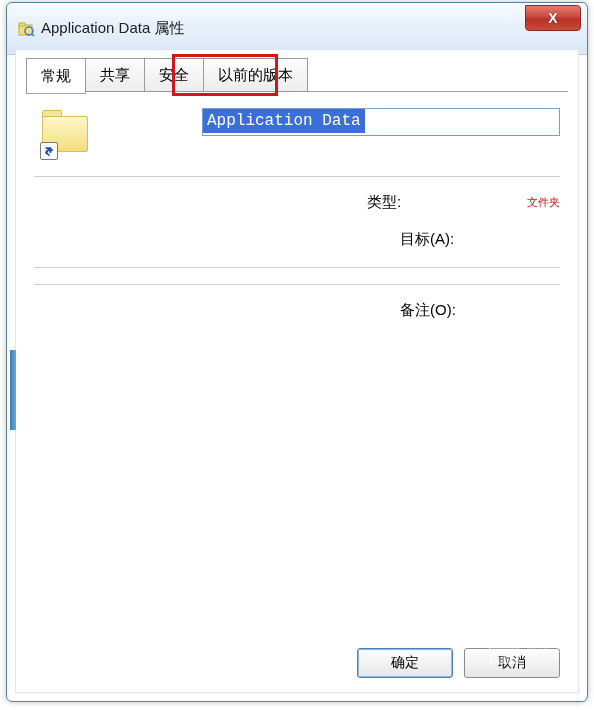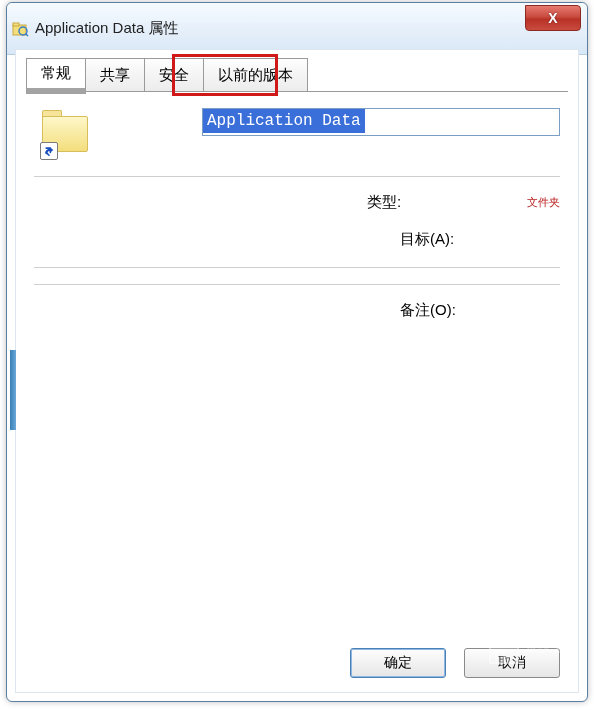--- a/index.html
+++ b/index.html
@@ -23,21 +23,21 @@
       background: #fff;
       box-shadow: 0 0 6px rgba(0,0,0,0.25);
     }
     .titlebar {
       height: 52px;
       background: linear-gradient(to bottom, #f7fbff 0%, #e6f0fa 50%, #d9e8f7 100%);
       border-bottom: 1px solid #b8cde0;
       position: relative;
       display: flex;
       align-items: center;
-      padding-left: 4px;
+      padding-left: 10px;
       border-radius: 6px 6px 0 0;
     }
     .titlebar-icon {
       width: 18px;
       height: 18px;
       margin-right: 6px;
       display: inline-block;
     }
     .titlebar-text {
       color: #222;
@@ -94,21 +94,21 @@
       background: linear-gradient(to bottom, #fdfdfd, #ececec);
       display: flex;
       align-items: center;
       font-size: 15px;
       cursor: pointer;
       position: relative;
       margin-right: -1px;
     }
     .tab.active {
       background: #fff;
-      border-bottom: 6px solid #a3a3a3;
+      border-bottom: 1px solid #a3a3a3;
       z-index: 5;
       height: 36px;
     }
     .tab-panel-line {
       position: absolute;
       left: 10px;
       right: 10px;
       top: 41px;
       height: 1px;
       background: #9a9a9a;
@@ -217,21 +217,21 @@
     .hr {
       border: none;
       border-top: 1px solid #cfcfcf;
       margin: 8px 0 16px 0;
     }
     .buttons {
       position: absolute;
       right: 18px;
       bottom: 14px;
       display: flex;
-      gap: 18px;
+      gap: 11px;
     }
     .btn {
       min-width: 96px;
       height: 30px;
       border: 1px solid #8a8a8a;
       background: linear-gradient(to bottom, #fdfdfd, #e6e6e6);
       border-radius: 3px;
       font-size: 14px;
       cursor: pointer;
       display: flex;

